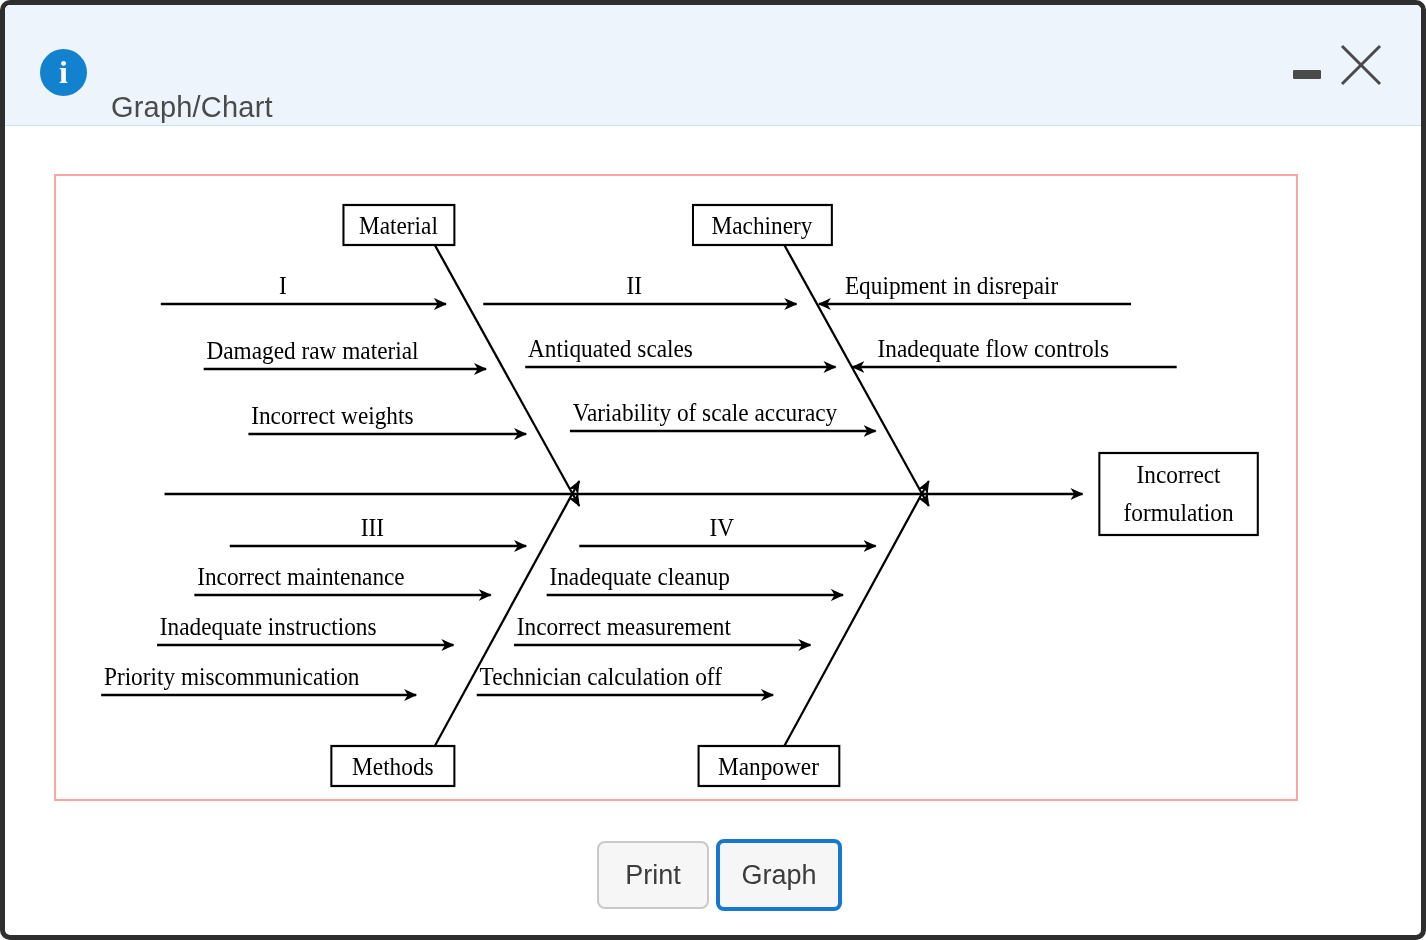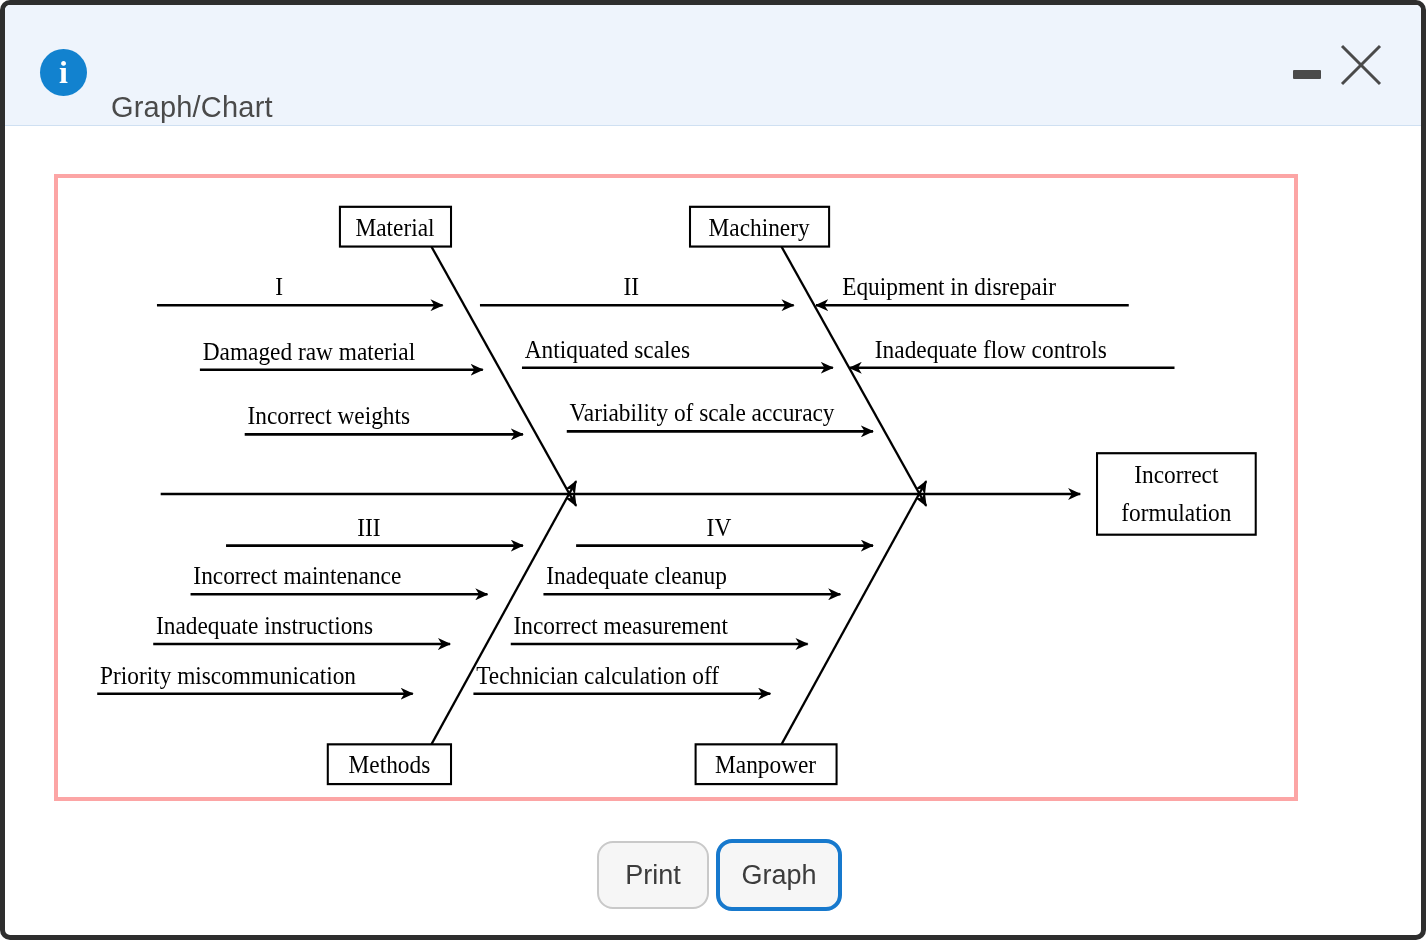--- a/index.html
+++ b/index.html
@@ -48,22 +48,23 @@
     position:absolute;left:2px;top:13px;width:28px;height:9px;
     background:#4a4a4a;border-radius:1px;
   }
   #btn-close{
     position:absolute;right:33px;top:33px;width:54px;height:54px;
     cursor:pointer;
   }
   #panel{
     position:absolute;left:49px;top:169px;width:1244px;height:627px;
     box-sizing:border-box;
-    border:4px solid #fca5a5;
+    border:2px solid #fca5a5;
     background:#ffffff;
+    padding-left:6px;
   }
   #diagram{display:block;width:100%;height:100%;}
   .fb-text{
     font-family:"Liberation Serif", serif;
     font-size:25px;
     fill:#000000;
   }
   .fb-box-text{
     font-family:"Liberation Serif", serif;
     font-size:25px;
@@ -79,21 +80,21 @@
   }
   .btn{
     position:absolute;top:16px;
     box-sizing:border-box;
     background:#f6f6f6;
     font-family:"Liberation Sans", sans-serif;
     font-size:27px;
     color:#3c3c3c;
     text-align:center;
     cursor:pointer;
-    border-radius:16px;
+    border-radius:8px;
     user-select:none;
   }
   #btn-print{
     left:592px;width:112px;height:68px;line-height:64px;
     border:2px solid #c9c9c9;
   }
   #btn-done{
     left:711px;width:126px;height:72px;line-height:64px;
     border:4px solid #1779cd;
     top:14px;

